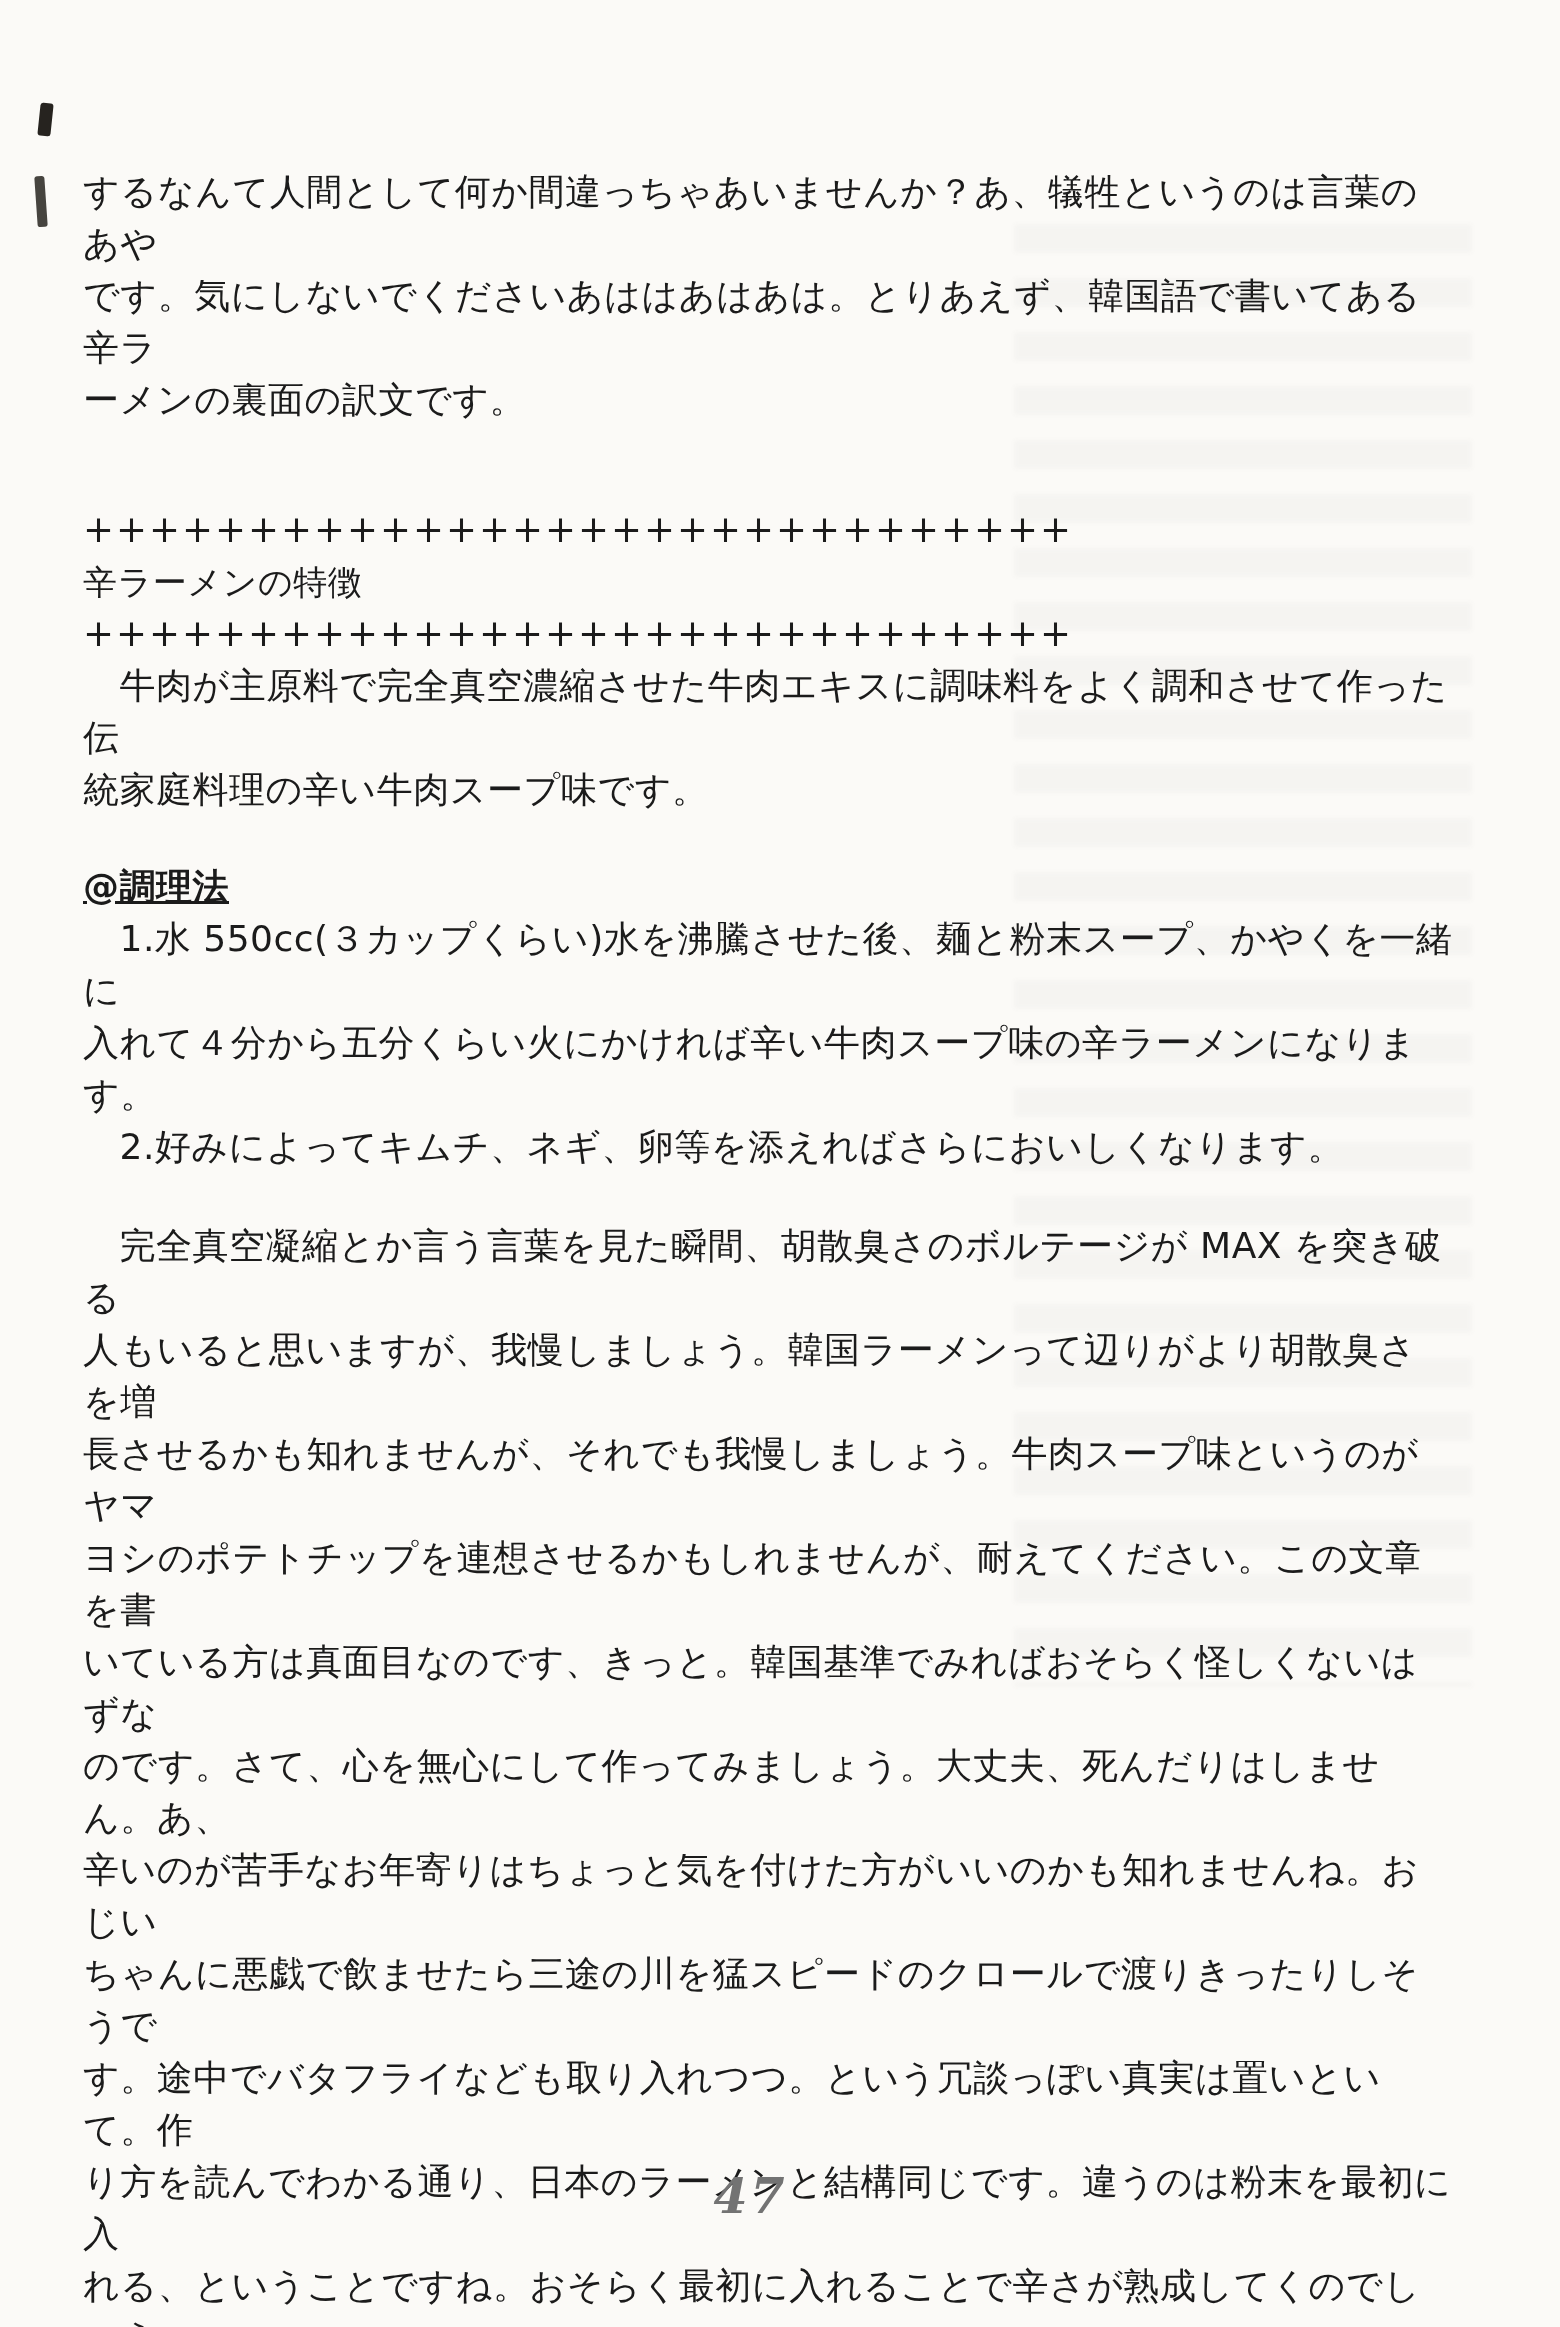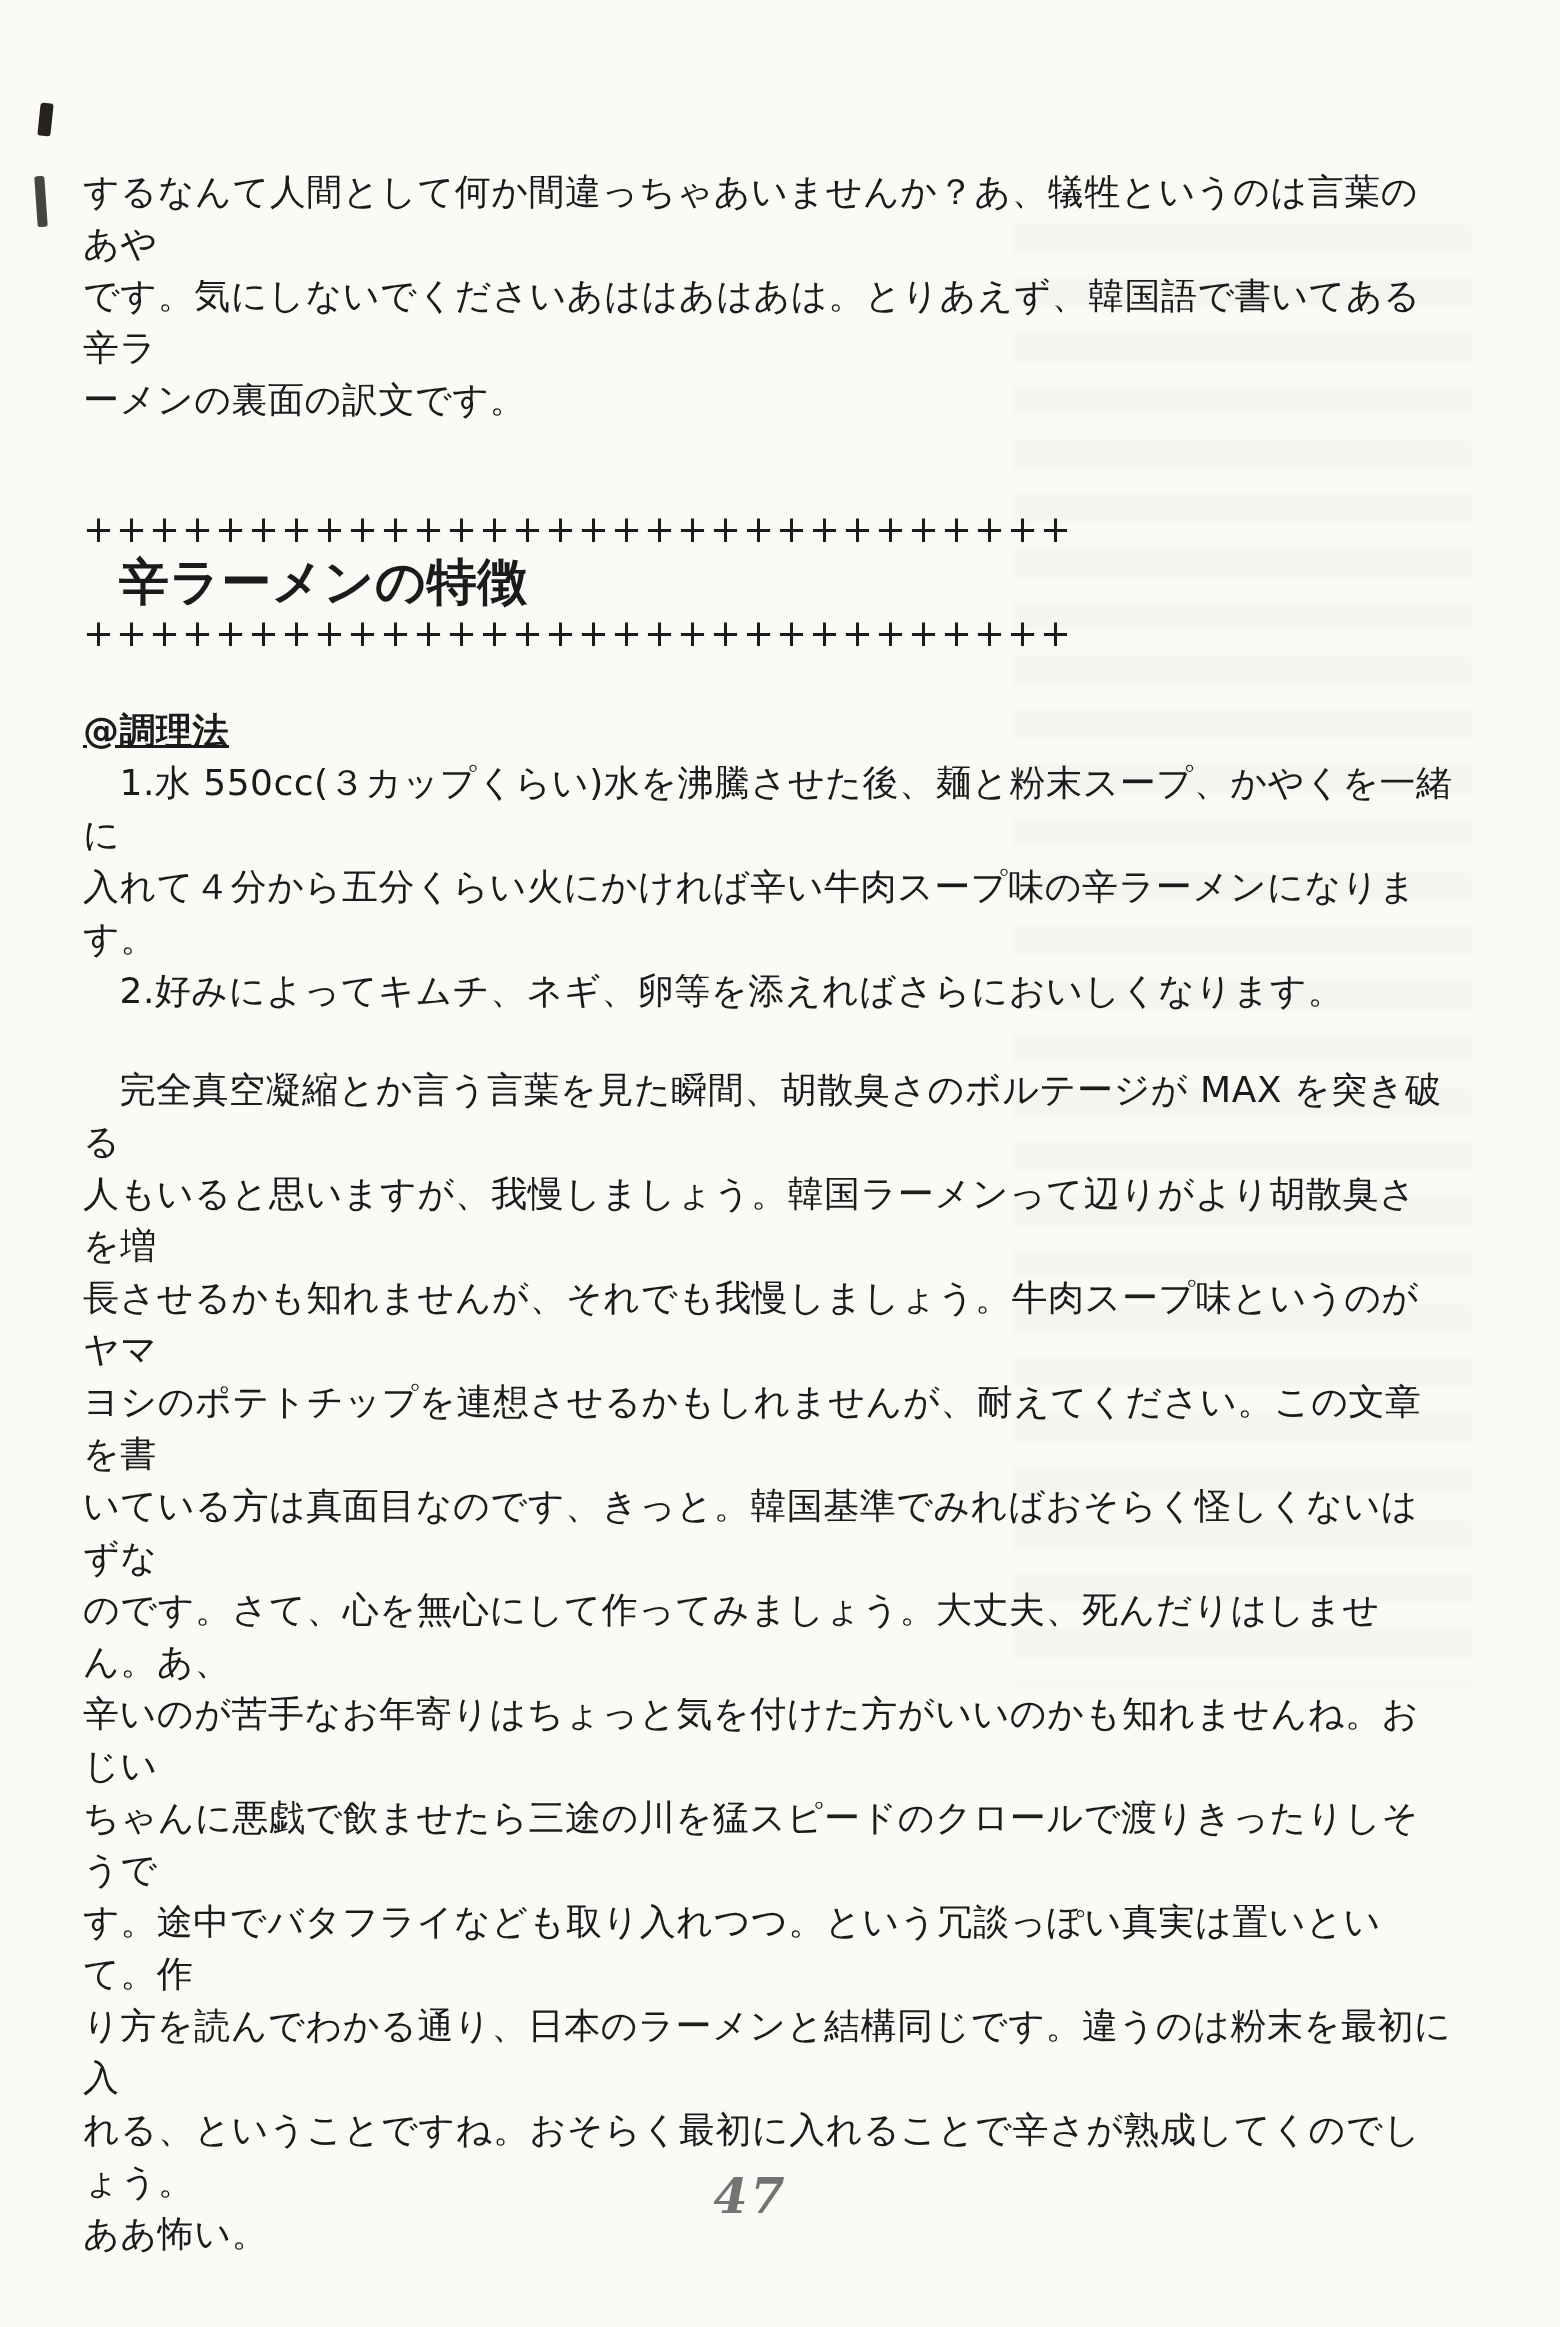--- a/index.html
+++ b/index.html
@@ -55,21 +55,21 @@
   }
   .gap-lg { margin-top: 78px; }
   .gap-md { margin-top: 47px; }
   .gap-sm { margin-top: 45px; text-decoration: underline; }
   .bold { font-weight: 700; }
   .divider {
     letter-spacing: 2px;
     font-size: 37px;
     white-space: nowrap;
   }
-  .section-title { font-weight: 700; font-size: 50px; margin-left: 36px; }
+  .section-title { font-weight: 400; font-size: 34px; }
   .page-number {
     position: absolute;
     left: 0;
     right: 59px;
     top: 2167px;
     text-align: center;
     font-family: "DejaVu Serif", "Liberation Serif", serif;
     font-style: italic;
     font-weight: 700;
     font-size: 49px;
@@ -91,20 +91,22 @@
     <div class="para">するなんて人間として何か間違っちゃあいませんか？あ、犠牲というのは言葉のあや
 です。気にしないでくださいあははあはあは。とりあえず、韓国語で書いてある辛ラ
 ーメンの裏面の訳文です。</div>
 
     <div class="divider gap-lg">++++++++++++++++++++++++++++++</div>
 
     <div class="section-title">辛ラーメンの特徴</div>
 
     <div class="divider">++++++++++++++++++++++++++++++</div>
 
+    <div class="para">　牛肉が主原料で完全真空濃縮させた牛肉エキスに調味料をよく調和させて作った伝
+統家庭料理の辛い牛肉スープ味です。</div>
 
     <div class="para bold gap-sm">@調理法</div>
 
     <div class="para">　1.水 550cc(３カップくらい)水を沸騰させた後、麺と粉末スープ、かやくを一緒に
 入れて４分から五分くらい火にかければ辛い牛肉スープ味の辛ラーメンになります。
 　2.好みによってキムチ、ネギ、卵等を添えればさらにおいしくなります。</div>
 
     <div class="para gap-md">　完全真空凝縮とか言う言葉を見た瞬間、胡散臭さのボルテージが MAX を突き破る
 人もいると思いますが、我慢しましょう。韓国ラーメンって辺りがより胡散臭さを増
 長させるかも知れませんが、それでも我慢しましょう。牛肉スープ味というのがヤマ

